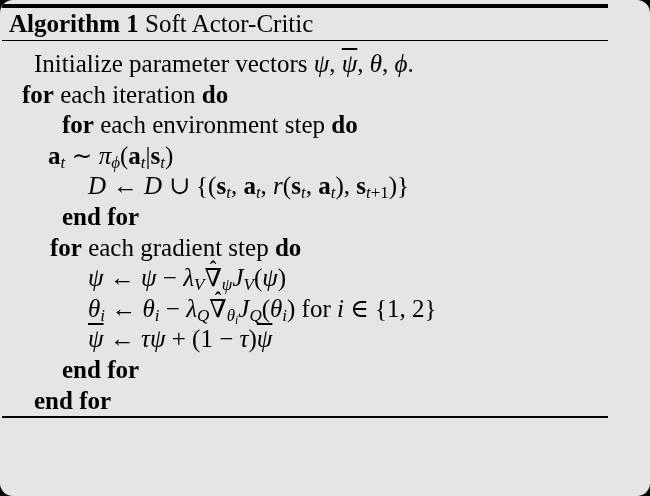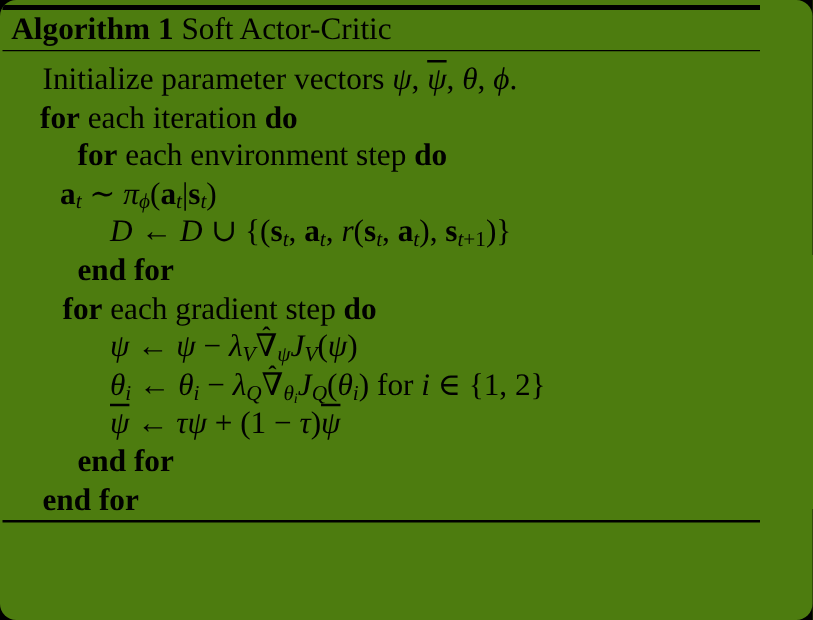--- a/index.html
+++ b/index.html
@@ -8,21 +8,21 @@
     background: #000000;
     width: 650px;
     height: 496px;
     overflow: hidden;
   }
   .page {
     position: absolute;
     left: 0; top: 0;
     width: 650px;
     height: 496px;
-    background: #4d7c0f;
+    background: #e5e5e5;
     border-radius: 13px;
     overflow: hidden;
     font-family: "Liberation Serif", "DejaVu Serif", serif;
     color: #000000;
   }
   .rule {
     margin-left: 2px;
     width: 606px;
     background: #000000;
   }
@@ -75,21 +75,21 @@
 
 <div class="page">
   <div class="rule thick"></div>
   <div class="algo-header">
     <b>Algorithm 1</b>
     <span>Soft Actor-Critic</span>
   </div>
   <div class="rule thin"></div>
   <div class="algo-body">
       <div class="line" style="padding-left: 34px;">Initialize parameter vectors <i>ψ</i>, <span class="bar"><i>ψ</i></span>, <i>θ</i>, <i>ϕ</i>.</div>
-      <div class="line" style="padding-left: 32px;"><b>for</b> each iteration <b>do</b></div>
+      <div class="line" style="padding-left: 22px;"><b>for</b> each iteration <b>do</b></div>
       <div class="line" style="padding-left: 62px;"><b>for</b> each environment step <b>do</b></div>
       <div class="line" style="padding-left: 48px;"><b>a</b><sub><i>t</i></sub> ∼ <i>π</i><sub><i>ϕ</i></sub>(<b>a</b><sub><i>t</i></sub>|<b>s</b><sub><i>t</i></sub>)</div>
       <div class="line" style="padding-left: 88px;"><span class="scr">D</span> ← <span class="scr">D</span> ∪ {(<b>s</b><sub><i>t</i></sub>, <b>a</b><sub><i>t</i></sub>, <i>r</i>(<b>s</b><sub><i>t</i></sub>, <b>a</b><sub><i>t</i></sub>), <b>s</b><sub><i>t</i>+1</sub>)}</div>
       <div class="line" style="padding-left: 62px;"><b>end for</b></div>
       <div class="line" style="padding-left: 50px;"><b>for</b> each gradient step <b>do</b></div>
       <div class="line" style="padding-left: 88px;"><i>ψ</i> ← <i>ψ</i> − <i>λ</i><sub><i>V</i></sub><span class="hat">∇</span><sub><i>ψ</i></sub><i>J</i><sub><i>V</i></sub>(<i>ψ</i>)</div>
       <div class="line" style="padding-left: 88px;"><i>θ</i><sub><i>i</i></sub> ← <i>θ</i><sub><i>i</i></sub> − <i>λ</i><sub><i>Q</i></sub><span class="hat">∇</span><sub><i>θ</i><sub><i>i</i></sub></sub><i>J</i><sub><i>Q</i></sub>(<i>θ</i><sub><i>i</i></sub>) for <i>i</i> ∈ {1, 2}</div>
       <div class="line" style="padding-left: 88px;"><span class="bar"><i>ψ</i></span> ← <i>τψ</i> + (1 − <i>τ</i>)<span class="bar"><i>ψ</i></span></div>
       <div class="line" style="padding-left: 62px;"><b>end for</b></div>
       <div class="line" style="padding-left: 34px;"><b>end for</b></div>

